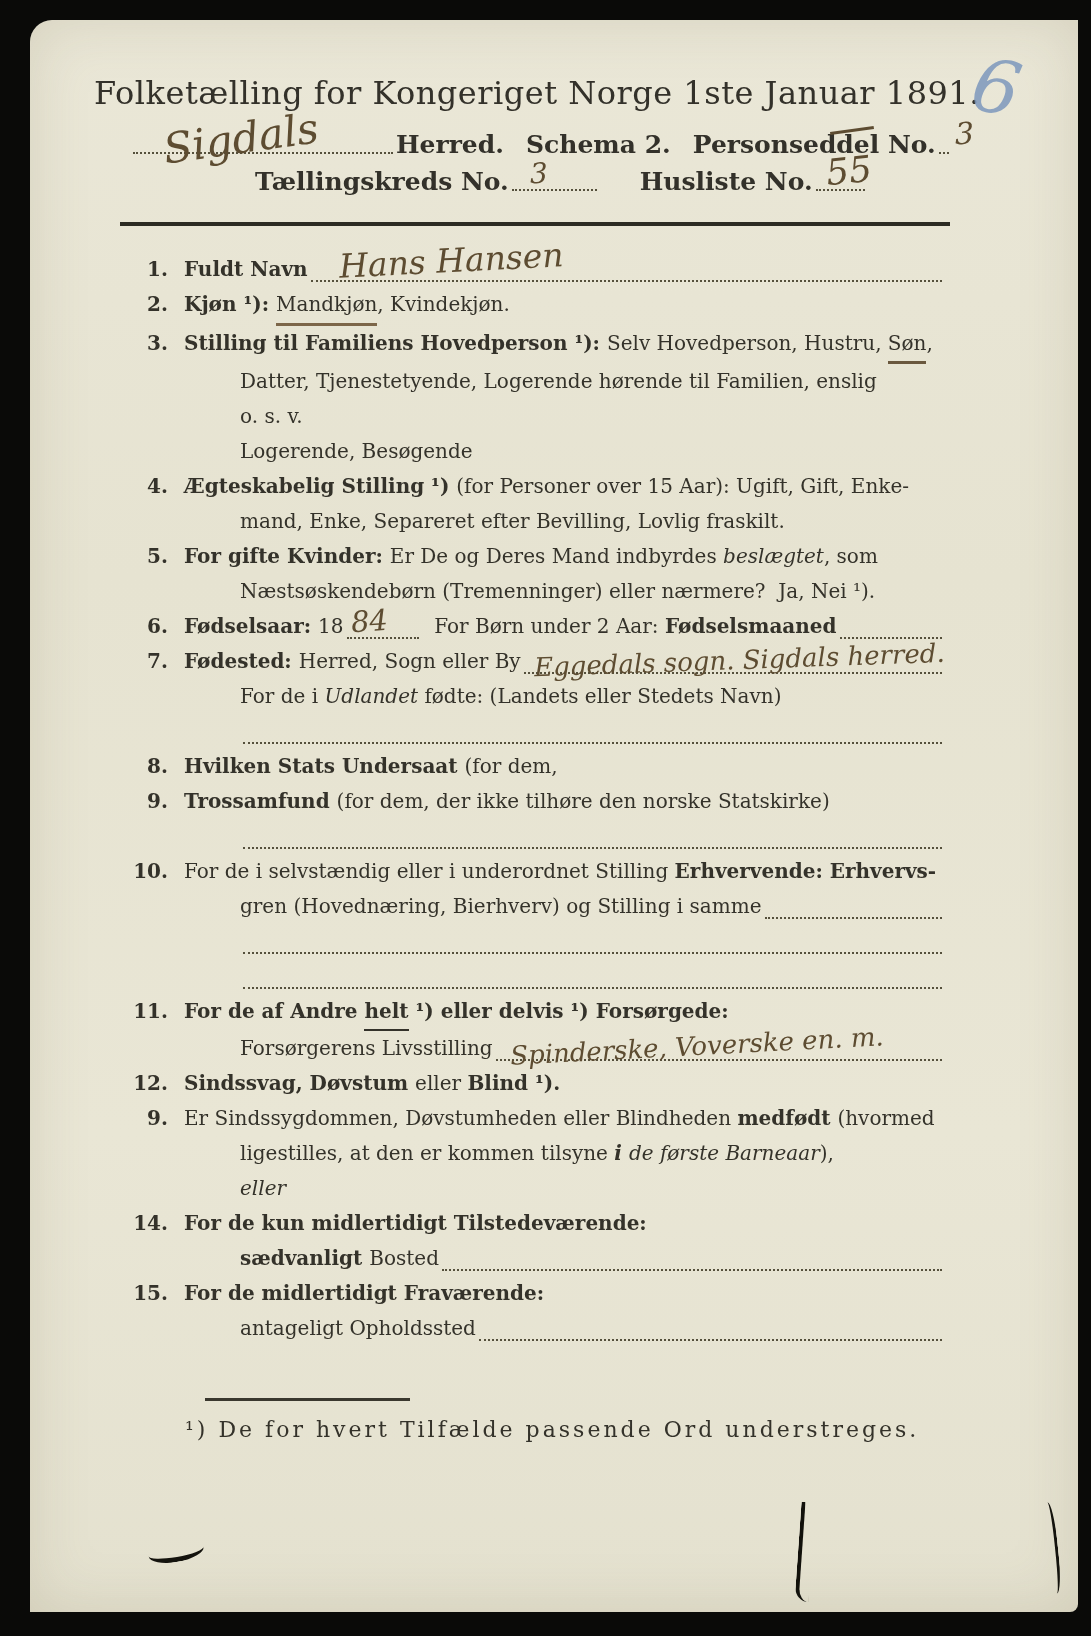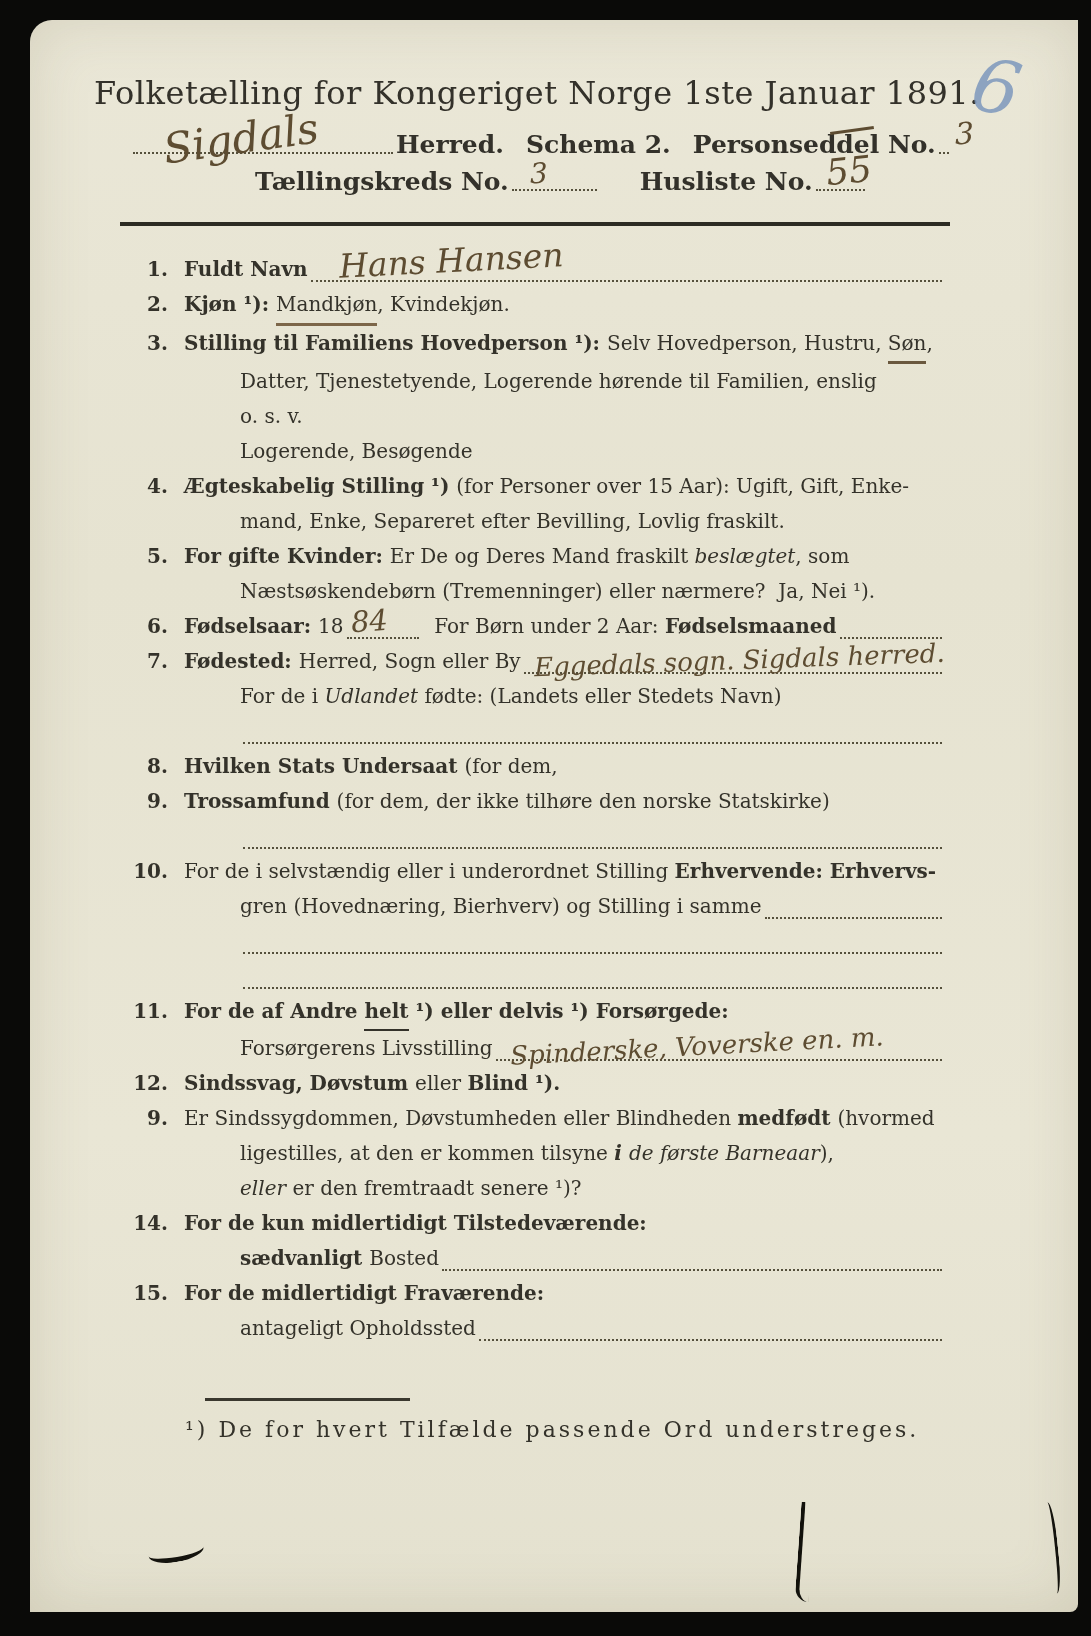--- a/index.html
+++ b/index.html
@@ -146,21 +146,21 @@
       <span class="b">Ægteskabelig Stilling ¹) </span>
       <span class="r">(for Personer over 15 Aar): Ugift, Gift, Enke-</span>
     </div>
     <div class="line cont">
       <span class="r">mand, Enke, Separeret efter Bevilling, Lovlig fraskilt.</span>
     </div>
 
     <div class="line">
       <span class="num">5.</span>
       <span class="b">For gifte Kvinder: </span>
-      <span class="r">Er De og Deres Mand fraskilt </span>
+      <span class="r">Er De og Deres Mand indbyrdes </span>
       <span class="i">beslægtet</span>
       <span class="r">, som</span>
     </div>
     <div class="line cont">
       <span class="r">Næstsøskendebørn (Tremenninger) eller nærmere?  Ja, Nei ¹).</span>
     </div>
 
     <div class="line">
       <span class="num">6.</span>
       <span class="b">Fødselsaar: </span>
@@ -248,21 +248,20 @@
       <span class="r">(hvormed</span>
     </div>
     <div class="line cont">
       <span class="r">ligestilles, at den er kommen tilsyne </span>
       <span class="bi">i </span>
       <span class="i">de første Barneaar</span>
       <span class="r">),</span>
     </div>
     <div class="line cont">
       <span class="i">eller</span>
-      <span class="r"> er den fremtraadt senere ¹)?</span>
     </div>
 
     <div class="line">
       <span class="num">14.</span>
       <span class="b">For de kun midlertidigt Tilstedeværende:</span>
     </div>
     <div class="line cont">
       <span class="b">sædvanligt </span>
       <span class="r">Bosted</span>
       <span class="dots grow"></span>

